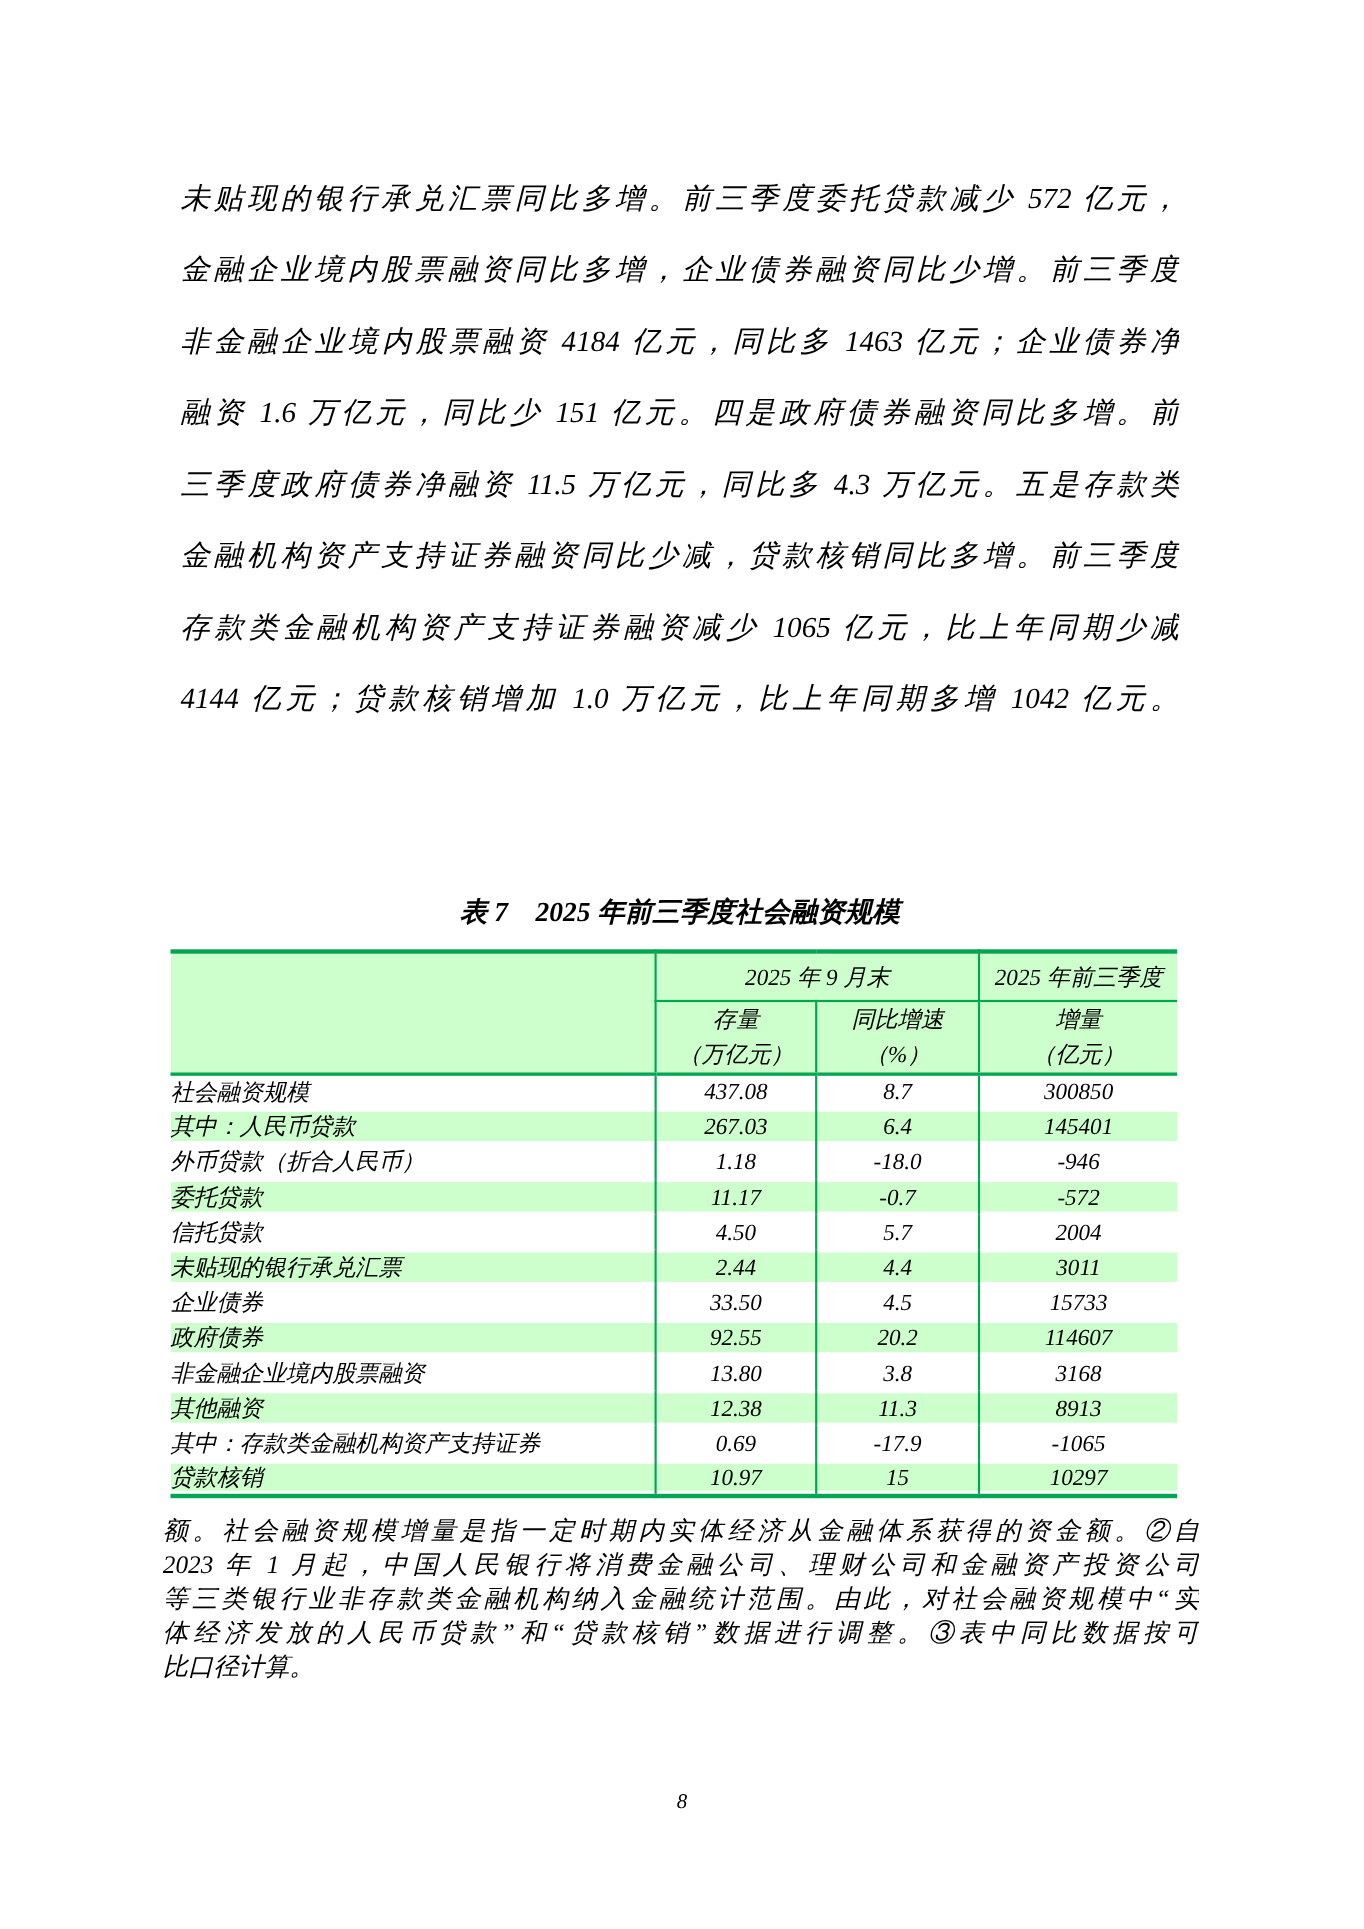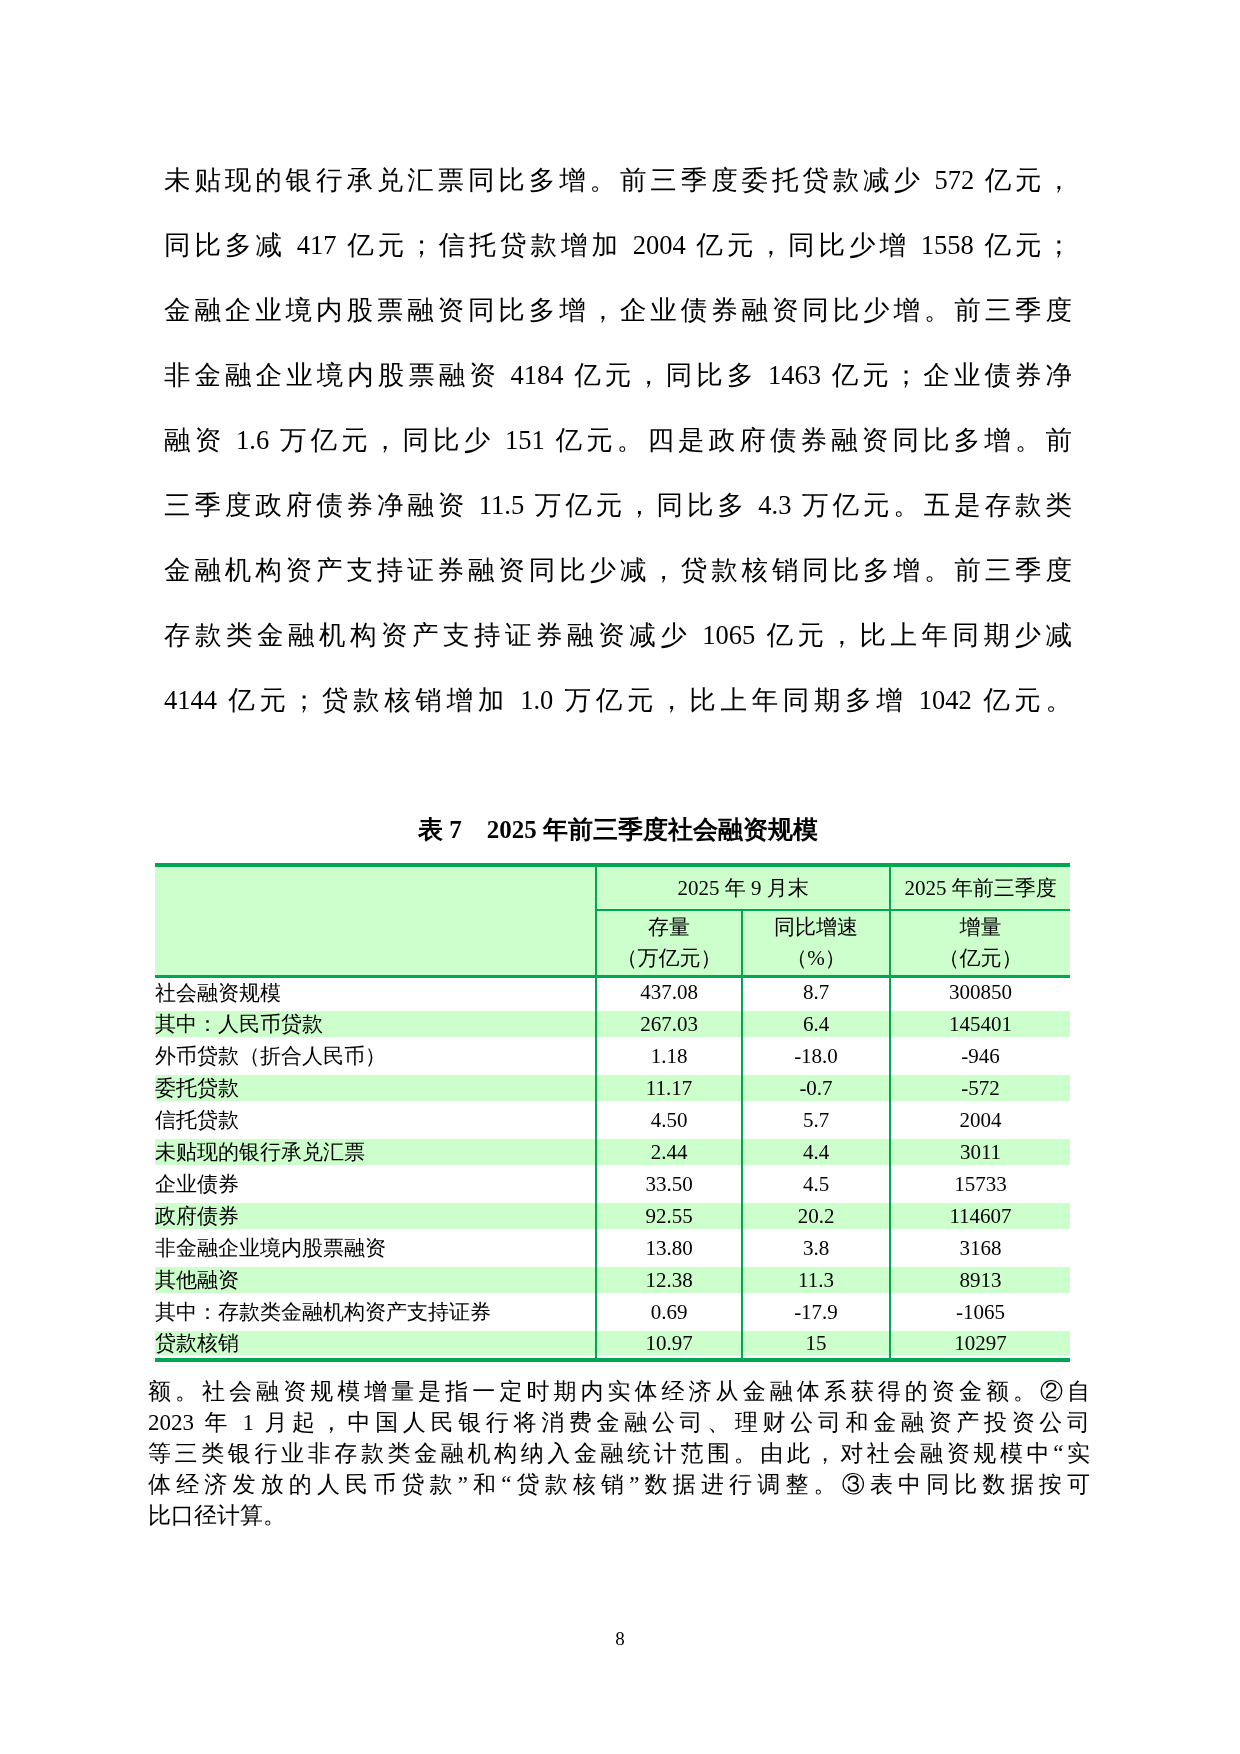--- a/index.html
+++ b/index.html
@@ -8,20 +8,21 @@
   }
   html,body{margin:0;padding:0;background:#888;}
   .page{
     position:relative;
     width:1240px;height:1754px;
     margin:0 auto;
     background:#ffffff;
     color:#000;
     font-family:"Liberation Serif","DejaVu Serif",serif;
     overflow:hidden;
+    font-style:italic;
   }
   
   .para-block{
     position:absolute;top:148px;left:164px;width:908px;
   }
   .para-line{
     height:65px;line-height:65px;
     font-size:26.5px;
     text-align:justify;text-align-last:justify;
     overflow:hidden;
@@ -87,21 +88,20 @@
     text-align:center;font-size:19px;
   }
 </style>
 </head>
 <body>
 
 <div class="page">
 
   <div class="para-block">
     <div class="para-line">未贴现的银行承兑汇票同比多增。前三季度委托贷款减少 572 亿元，</div>
-    <div class="para-line">同比多减 417 亿元；信托贷款增加 2004 亿元，同比少增 1558 亿元；</div>
     <div class="para-line">金融企业境内股票融资同比多增，企业债券融资同比少增。前三季度</div>
     <div class="para-line">非金融企业境内股票融资 4184 亿元，同比多 1463 亿元；企业债券净</div>
     <div class="para-line">融资 1.6 万亿元，同比少 151 亿元。四是政府债券融资同比多增。前</div>
     <div class="para-line">三季度政府债券净融资 11.5 万亿元，同比多 4.3 万亿元。五是存款类</div>
     <div class="para-line">金融机构资产支持证券融资同比少减，贷款核销同比多增。前三季度</div>
     <div class="para-line">存款类金融机构资产支持证券融资减少 1065 亿元，比上年同期少减</div>
     <div class="para-line">4144 亿元；贷款核销增加 1.0 万亿元，比上年同期多增 1042 亿元。</div>
   </div>
 
   <div class="table-title">表 7　2025 年前三季度社会融资规模</div>

